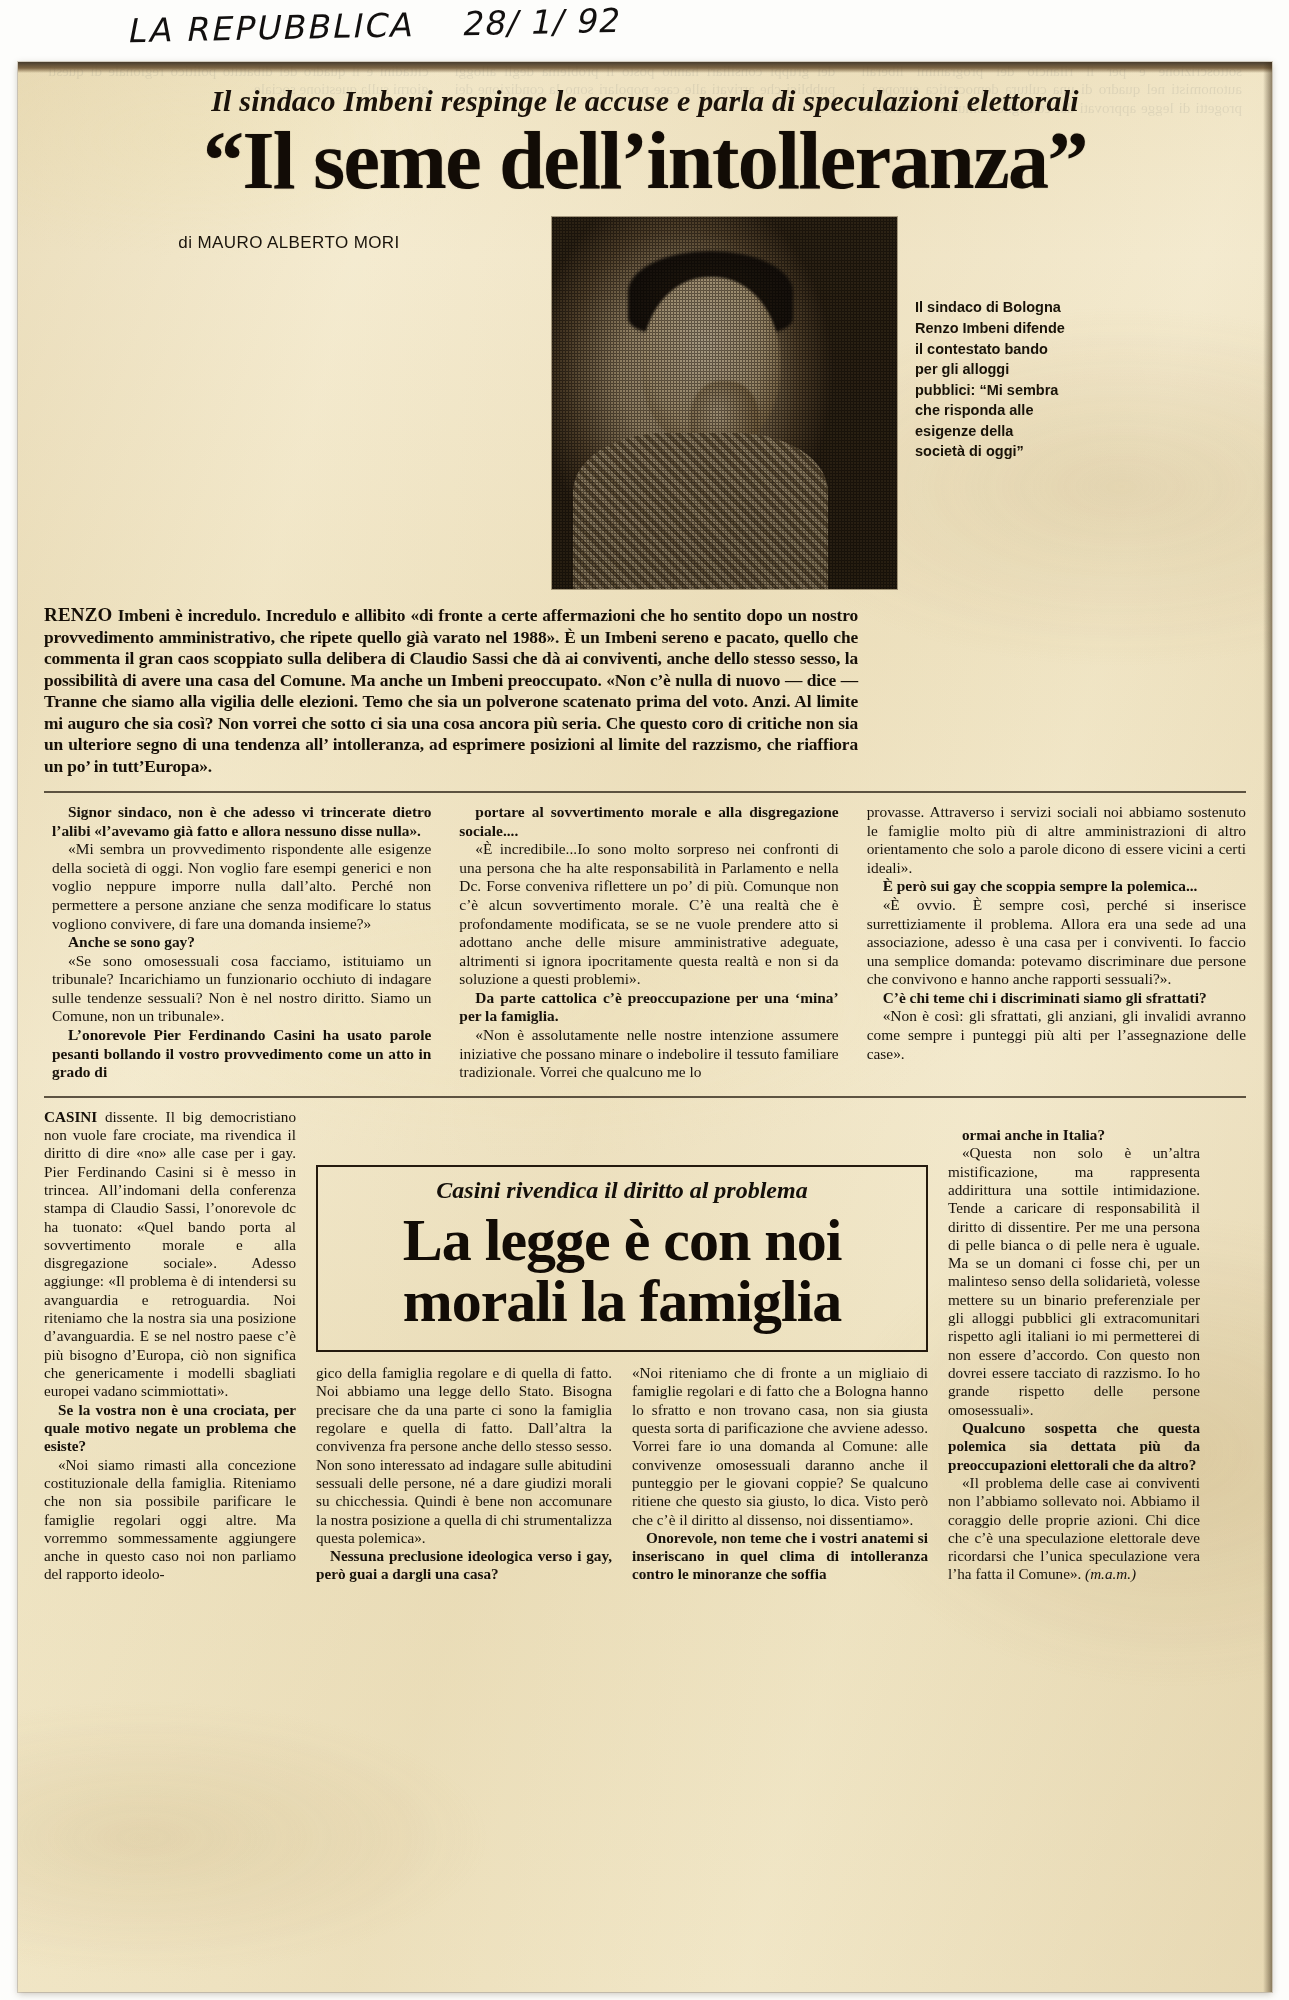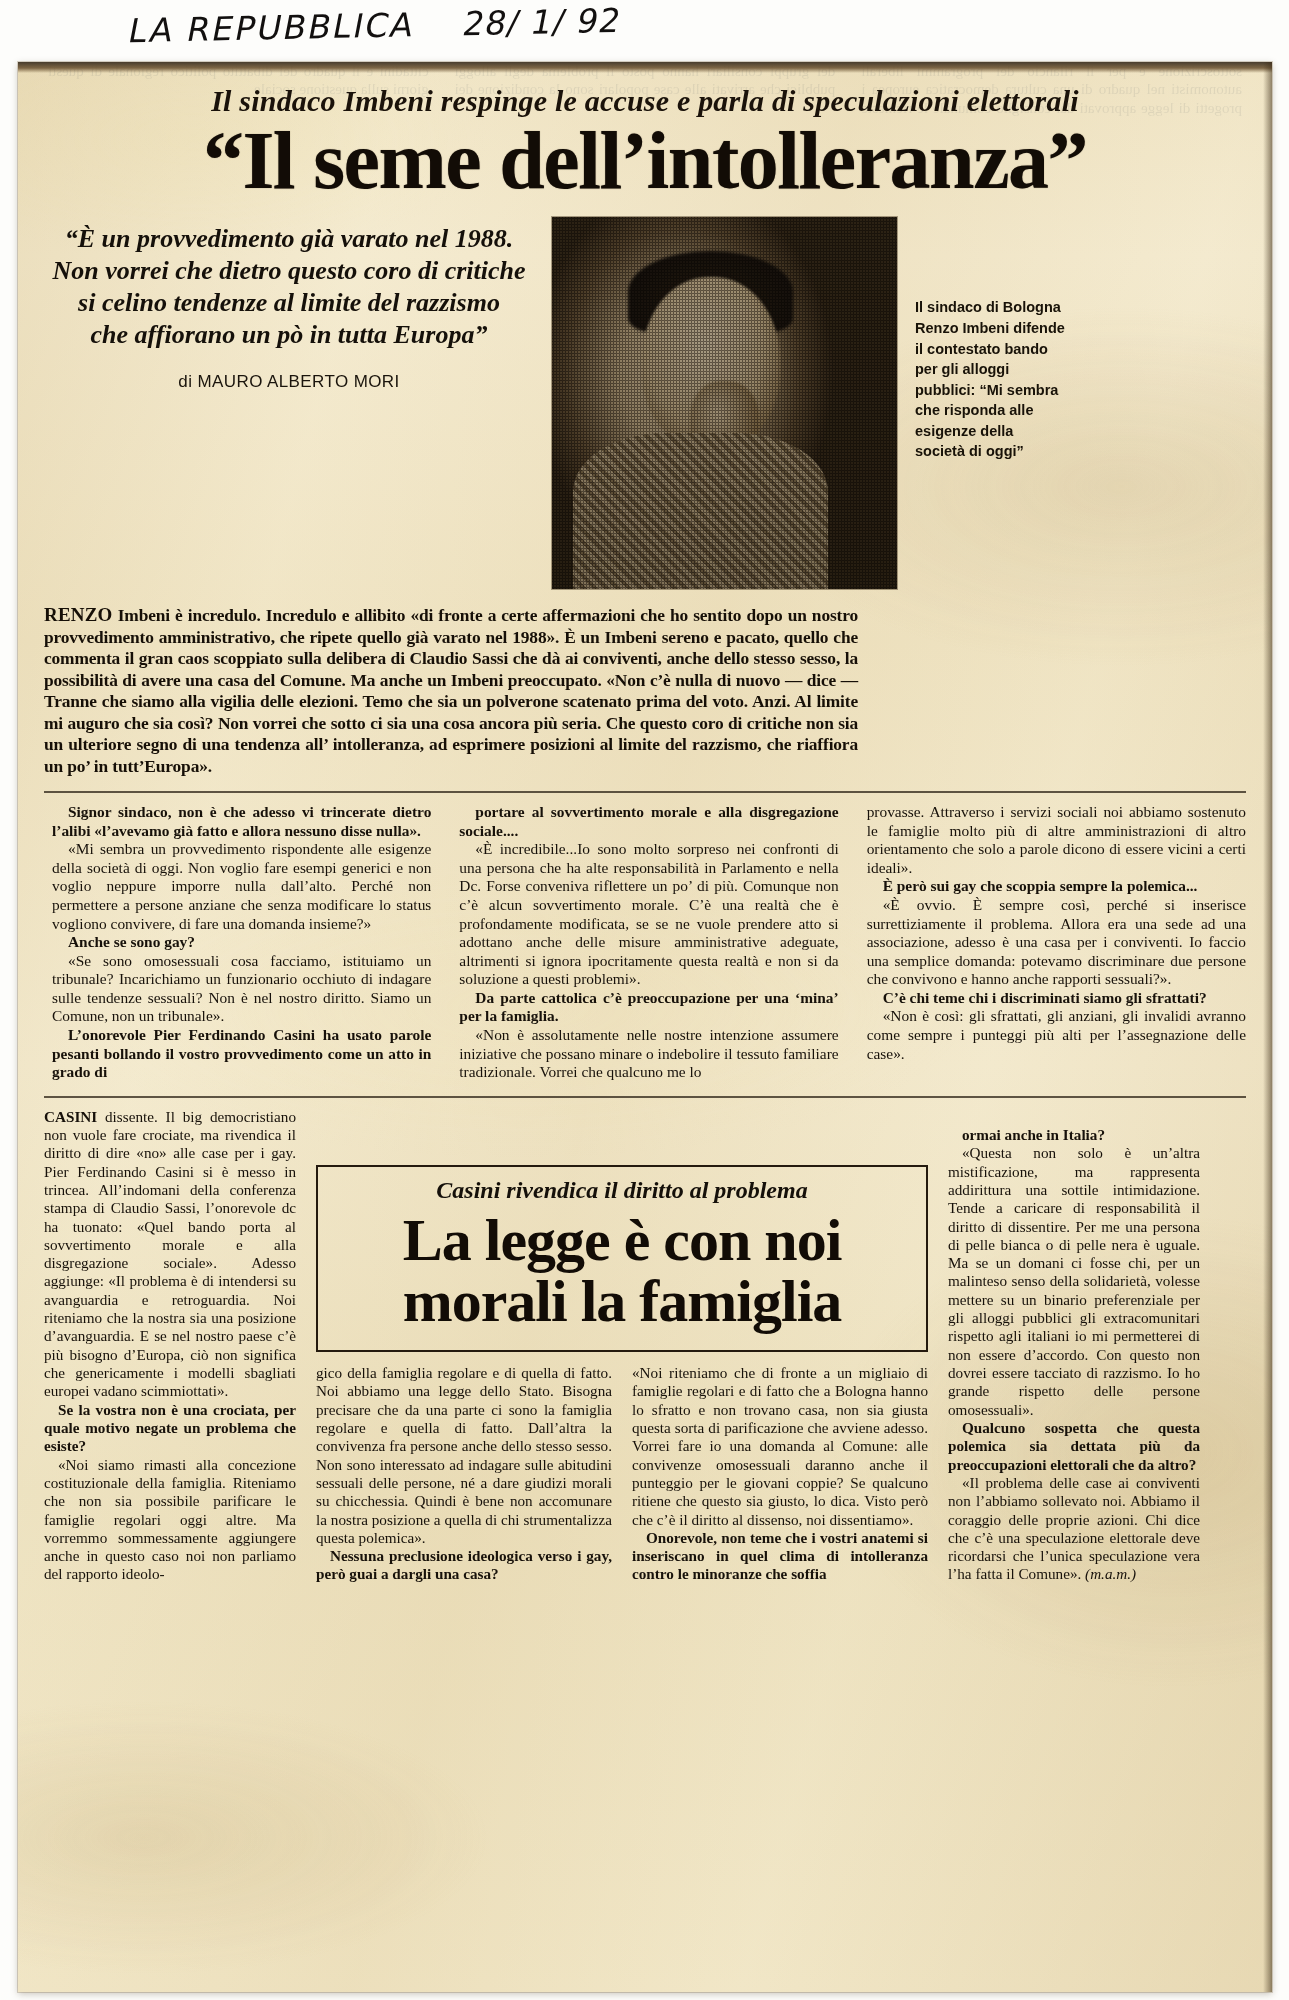--- a/index.html
+++ b/index.html
@@ -204,24 +204,20 @@
     <div class="edge-r"></div>
     <div class="showthru">sottoscrizione e per il rilancio dei programmi liberali autonomisti nel quadro di una cultura democratica europea i progetti di legge approvati dal consiglio comunale le richieste dei gruppi consiliari hanno posto il problema degli alloggi pubblici che arrivati alle case popolari sono la condizione dei cittadini e il quadro del dibattito politico regionale di questi giorni sulla questione sociale</div>
 
     <div class="inner">
 
       <div class="overline">Il sindaco Imbeni respinge le accuse e parla di speculazioni elettorali</div>
       <div class="mainhead">“Il seme dell’intolleranza”</div>
 
       <div class="headrow">
         <div class="headleft">
-          <div class="deck" style="white-space:pre-line;">“È un provvedimento già varato nel 1988.
-Non vorrei che dietro questo coro di critiche
-si celino tendenze al limite del razzismo
-che affiorano un pò in tutta Europa”</div>
           <div class="byline">di MAURO ALBERTO MORI</div>
         </div>
 
         <div class="photo">
           <div class="ph-bg"></div>
           <div class="ph-hair"></div>
           <div class="ph-face"></div>
           <div class="ph-hand"></div>
           <div class="ph-body"></div>
           <div class="halftone"></div>

